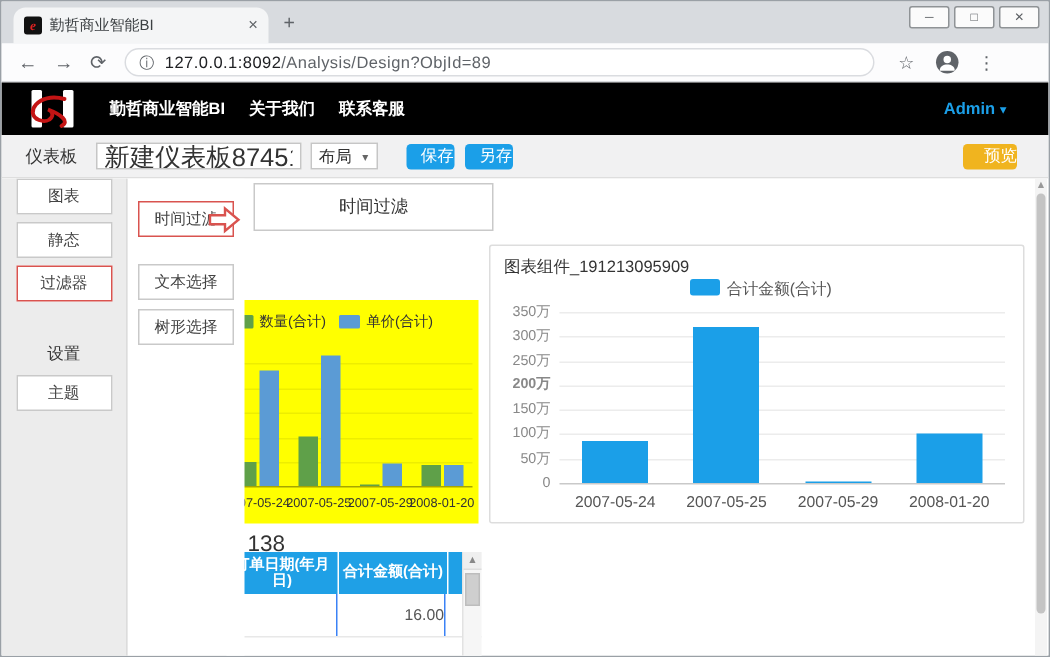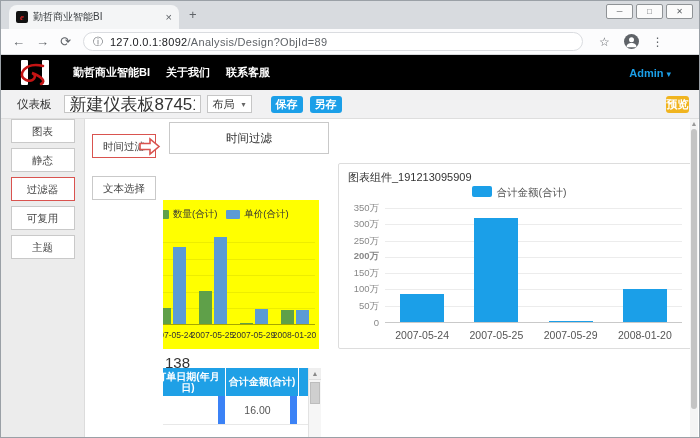--- a/index.html
+++ b/index.html
@@ -34,25 +34,25 @@
   .nav-link{color:#fff;font-size:11px;font-weight:bold;margin-left:16px;cursor:pointer;}
   .admin{margin-left:auto;margin-right:28px;color:#1b9fe8;font-size:11px;font-weight:bold;cursor:pointer;}
   .admin .caret{font-size:9px;margin-left:3px;}
 
   
   .apptoolbar{position:absolute;left:0;top:89px;width:100%;height:29px;background:#f1f1f2;border-bottom:1px solid #dedede;display:flex;align-items:center;}
   .tb-label{font-size:11.5px;color:#333;margin-left:16px;}
   .tb-input{margin-left:12px;width:137px;height:18px;border:1px solid #c6c6c6;background:#fff;font-size:17px;color:#333;padding:0 5px;}
   .tb-select{margin-left:6px;width:45px;height:18px;border:1px solid #c6c6c6;background:#fff;font-size:11px;color:#333;display:flex;align-items:center;justify-content:space-between;padding:0 5px;cursor:pointer;}
   .tb-select .caret{font-size:8px;color:#666;}
-  .btn{height:17px;border:none;border-radius:3px;color:#fff;font-size:11px;line-height:17px;text-align:center;cursor:pointer;font-weight:bold;}
+  .btn{height:17px;border:none;border-radius:3px;color:#fff;font-size:11px;line-height:17px;text-align:right;cursor:pointer;}
   .btn-blue{background:#1b9fe8;width:32px;}
   .btn-save{margin-left:19px;}
   .btn-saveas{margin-left:7px;}
-  .btn-amber{background:#f0b41f;width:23px;margin-left:auto;margin-right:10px;}
+  .btn-amber{background:#f0b41f;width:36px;margin-left:auto;margin-right:21px;}
 
   
   .content{position:absolute;left:0;top:118px;width:100%;height:320px;background:#fff;overflow:hidden;}
   .sidebar{position:absolute;left:0;top:0;width:84px;height:100%;background:#ececec;border-right:1px solid #dcdcdc;z-index:7;text-align:center;}
   .sb-title{font-size:11px;color:#333;margin:11px 0 7px;}
   .sb-title.gap{margin-top:27px;}
   .panel-btn{width:64px;height:24px;margin:0 auto 5px;background:#fff;border:1px solid #c9c9c9;font-size:10.5px;color:#444;line-height:22px;text-align:center;cursor:pointer;}
   .panel-btn.sel{border:1px solid #d9534f;}
   .flyout{position:absolute;left:84px;top:0;width:78px;height:100%;background:#fff;z-index:5;padding-top:15px;text-align:center;}
   .arrow-ic{position:absolute;left:137px;top:17px;z-index:6;}
@@ -64,38 +64,38 @@
   .ychart .legend{position:absolute;left:4px;top:8px;display:flex;align-items:center;gap:9px;}
   .leg-item{display:flex;align-items:center;gap:4px;}
   .leg-sw{width:14px;height:9px;border-radius:1px;flex:none;}
   .ychart .leg-item span{font-size:9.5px;color:#333;white-space:nowrap;}
   .yplot{position:absolute;left:0;right:4px;top:34px;bottom:24px;border-bottom:1px solid rgba(0,0,0,.35);}
   .ygrid{position:absolute;left:0;right:0;height:1px;background:rgba(0,0,0,.07);}
   .ybar{position:absolute;bottom:0;width:13px;}
   .yxlabels{position:absolute;left:0;right:4px;bottom:7px;height:12px;}
   .yxlabels span{position:absolute;font-size:8.5px;color:#333;white-space:nowrap;transform:translateX(-50%);}
 
-  .card{position:absolute;left:325px;top:44px;width:357px;height:186px;background:#fff;border:1px solid #ddd;border-radius:2px;z-index:1;margin-left:12px;}
+  .card{position:absolute;left:325px;top:44px;width:357px;height:186px;background:#fff;border:1px solid #ddd;border-radius:2px;z-index:1;}
   .card-title{position:absolute;left:9px;top:6px;font-size:11px;color:#333;}
   .card-legend{position:absolute;left:0;right:0;top:22px;display:flex;justify-content:center;}
   .card-legend .leg-sw{width:20px;height:11px;border-radius:2px;}
   .card-legend span{font-size:10.5px;color:#555;margin-left:5px;}
   .mplot{position:absolute;left:46px;top:44px;width:297px;height:114px;}
   .mgrid{position:absolute;left:0;right:0;height:1px;background:#ececec;}
   .mgrid.base{background:#c9c9c9;}
   .mytick{position:absolute;font-size:9.5px;color:#888;text-align:right;width:38px;transform:translateY(-50%);}
   .mbar{position:absolute;bottom:0;width:44px;}
   .mxlabel{position:absolute;font-size:10.5px;color:#555;text-align:center;width:90px;transform:translateX(-50%);}
 
   .tablecomp{position:absolute;left:150px;top:234px;width:170px;height:86px;background:#fff;z-index:1;}
   .tbl-title{font-size:15px;color:#333;padding:1px 0 2px 14px;height:15px;}
   .tbl-headrow{display:flex;}
   .tbl-h{background:#1fa0e6;color:#fff;font-size:10px;font-weight:bold;text-align:center;height:28px;display:flex;align-items:center;justify-content:center;margin-right:1px;line-height:1.15;padding:0 1px;}
   .tbl-row{display:flex;border-bottom:1px solid #e8e8e8;}
-  .tbl-c{font-size:10.5px;color:#555;text-align:center;height:28px;line-height:28px;border-right:7px solid #3b82f6;}
+  .tbl-c{font-size:10.5px;color:#555;text-align:right;height:28px;line-height:28px;border-right:1px solid #3b82f6;}
   .tbl-scroll{position:absolute;right:0;top:15px;bottom:0;width:13px;background:#f6f6f6;border-left:1px solid #e2e2e2;}
   .tbl-scroll .sc-up{height:12px;font-size:7px;color:#888;text-align:center;line-height:12px;background:#efefef;border-bottom:1px solid #ddd;}
   .tbl-scroll .sc-thumb{position:absolute;left:1px;top:14px;width:10px;height:22px;background:#cfcfcf;border:1px solid #bdbdbd;}
 
   .pagescroll{position:absolute;right:1px;top:0;width:8px;height:100%;background:#f4f4f4;z-index:8;}
   .pagescroll .ps-up{font-size:7px;color:#999;text-align:center;line-height:10px;height:10px;}
   .pagescroll .ps-thumb{position:absolute;left:1px;top:10px;width:6px;height:280px;background:#c4c4c4;border-radius:3px;}
 </style>
 </head>
 <body>
@@ -160,26 +160,27 @@
     <div class="btn btn-blue btn-save">保存</div>
     <div class="btn btn-blue btn-saveas">另存</div>
     <div class="btn btn-amber">预览</div>
   </div>
 
   <div class="content">
     <div class="sidebar">
         <div class="panel-btn">图表</div>
         <div class="panel-btn">静态</div>
         <div class="panel-btn sel">过滤器</div>
-        <div class="panel-btn">可复用</div>
+        <div class="sb-title gap">设置</div>
         <div class="panel-btn">主题</div>
       </div>
     <div class="flyout">
         <div class="panel-btn sel" style="margin-bottom: 6px;">时间过滤</div>
         <div class="panel-btn" style="margin-bottom: 6px; margin-top: 18px;">文本选择</div>
+        <div class="panel-btn" style="margin-bottom: 6px;">树形选择</div>
       </div>
 
     <svg class="arrow-ic" width="24" height="21">
       <path d="M2 7.5 L12 7.5 L12 3 L21 10.5 L12 18 L12 13.5 L2 13.5 Z" fill="#fff" stroke="#d9534f" stroke-width="1.6"></path>
     </svg>
 
     <div class="comp-timefilter">时间过滤</div>
 
     <div class="ychart" style="background: rgb(255, 255, 0);">
       <div class="legend">

